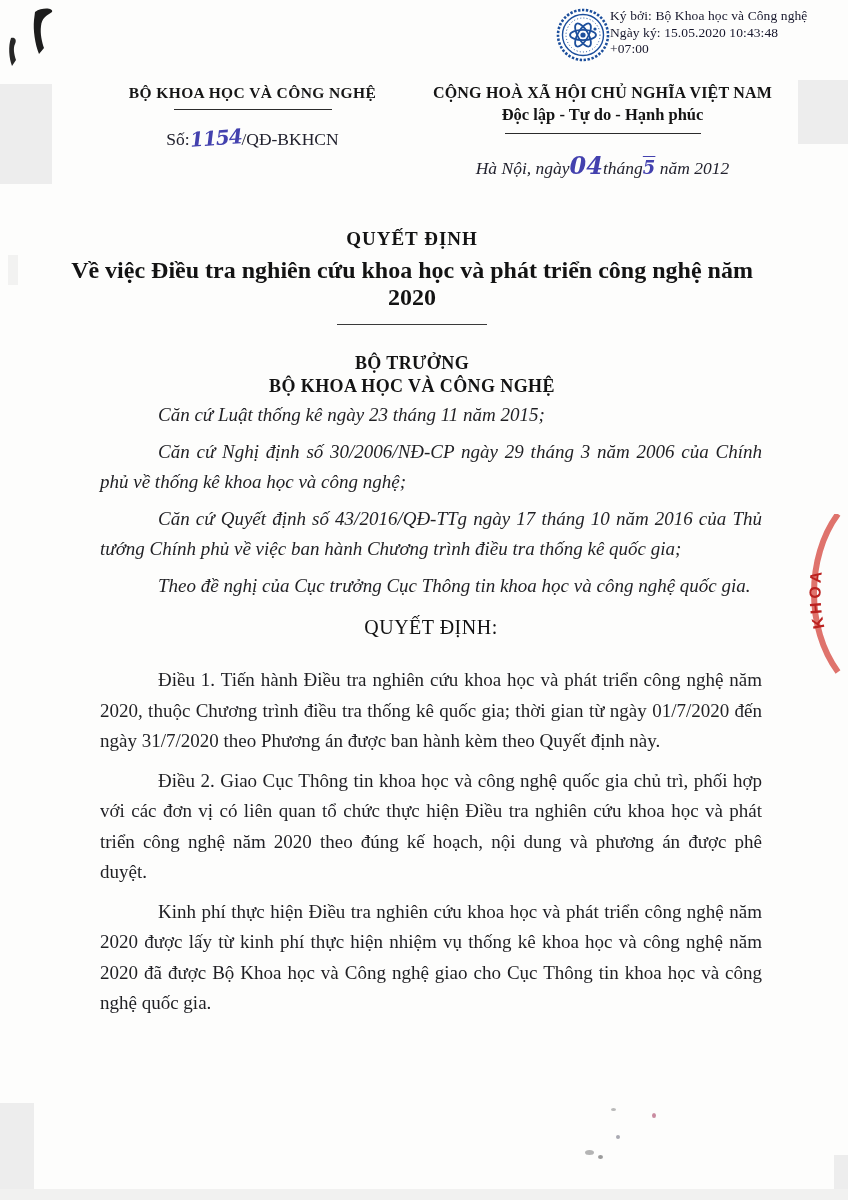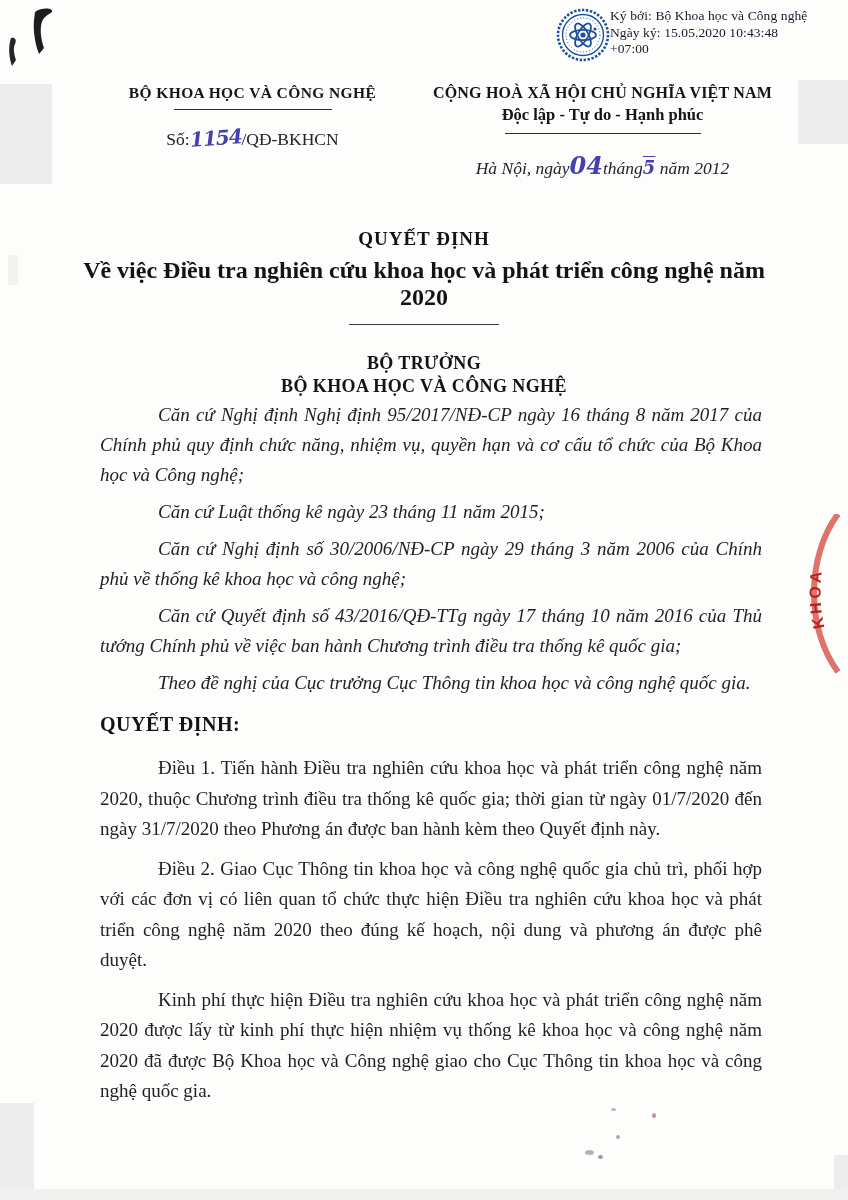--- a/index.html
+++ b/index.html
@@ -23,32 +23,32 @@
   .so-line{margin-top:16px;font-size:17.5px;color:#22222e;}
   .hand{font-family:"DejaVu Serif",serif;font-style:italic;font-weight:bold;color:#4341ae;}
   .hand-no{font-size:20px;letter-spacing:-1px;display:inline-block;transform:rotate(-4deg);}
   .republic{font-weight:bold;font-size:16px;letter-spacing:.2px;color:#141414;}
   .motto{font-weight:bold;font-size:16.5px;margin-top:3px;color:#141414;}
   .date-line{margin-top:17px;font-style:italic;font-size:17.5px;color:#22222e;}
   .hand-day{font-size:24px;}
   .hand-month{font-size:18px;text-decoration:overline;}
 
   
-  .title{position:absolute;top:228px;left:60px;width:728px;text-align:center;}
+  .title{position:absolute;top:228px;left:48px;width:728px;text-align:center;}
   .t-head{font-weight:bold;font-size:19px;letter-spacing:1px;color:#131313;}
   .t-subject{font-weight:bold;font-size:24px;margin-top:7px;color:#131313;}
   .t-rule{border-top:1.7px solid #3a3a3a;width:150px;margin:13px auto 0;}
   .issuer{margin-top:27px;font-weight:bold;font-size:18px;line-height:23px;letter-spacing:.4px;color:#131313;}
 
   
   .body{position:absolute;top:400px;left:100px;width:662px;}
   .body p{font-size:19px;line-height:30px;margin:0 0 7px;text-indent:58px;text-align:justify;color:#1f1f23;}
   .preamble p{font-style:italic;}
-  .decision-head{font-weight:bold;font-size:20px;letter-spacing:.5px;
-                 margin:15px 0 17px;text-indent:0 !important;color:#131313;}
+  .decision-head{font-weight:normal;font-size:20px;letter-spacing:.5px;text-align:center;
+                 margin:15px 0 26px;text-indent:0 !important;color:#131313;}
   .art-label{font-weight:normal;}
   .articles p{line-height:30.5px;margin-bottom:9px;}
 
   
   .stamp{position:absolute;top:514px;left:799px;width:49px;height:160px;overflow:hidden;}
 
   
   .inkmarks{position:absolute;top:4px;left:2px;}
 </style>
 </head>
@@ -117,21 +117,20 @@
     <div class="t-subject">Về việc Điều tra nghiên cứu khoa học và phát triển công nghệ năm 2020</div>
     <div class="t-rule"></div>
     <div class="issuer">
       <div>BỘ TRƯỞNG</div>
       <div>BỘ KHOA HỌC VÀ CÔNG NGHỆ</div>
     </div>
   </div>
 
   <div class="body">
     <div class="preamble">
-      <p>Căn cứ Nghị định Nghị định 95/2017/NĐ-CP ngày 16 tháng 8 năm 2017 của Chính phủ quy định chức năng, nhiệm vụ, quyền hạn và cơ cấu tổ chức của Bộ Khoa học và Công nghệ;</p>
       <p>Căn cứ Luật thống kê ngày 23 tháng 11 năm 2015;</p>
       <p>Căn cứ Nghị định số 30/2006/NĐ-CP ngày 29 tháng 3 năm 2006 của Chính phủ về thống kê khoa học và công nghệ;</p>
       <p>Căn cứ Quyết định số 43/2016/QĐ-TTg ngày 17 tháng 10 năm 2016 của Thủ tướng Chính phủ về việc ban hành Chương trình điều tra thống kê quốc gia;</p>
       <p>Theo đề nghị của Cục trưởng Cục Thông tin khoa học và công nghệ quốc gia.</p>
     </div>
 
     <div class="decision-head">QUYẾT ĐỊNH:</div>
 
     <div class="articles">
       <p><span class="art-label">Điều 1.</span> <span>Tiến hành Điều tra nghiên cứu khoa học và phát triển công nghệ năm 2020, thuộc Chương trình điều tra thống kê quốc gia; thời gian từ ngày 01/7/2020 đến ngày 31/7/2020 theo Phương án được ban hành kèm theo Quyết định này.</span></p>

